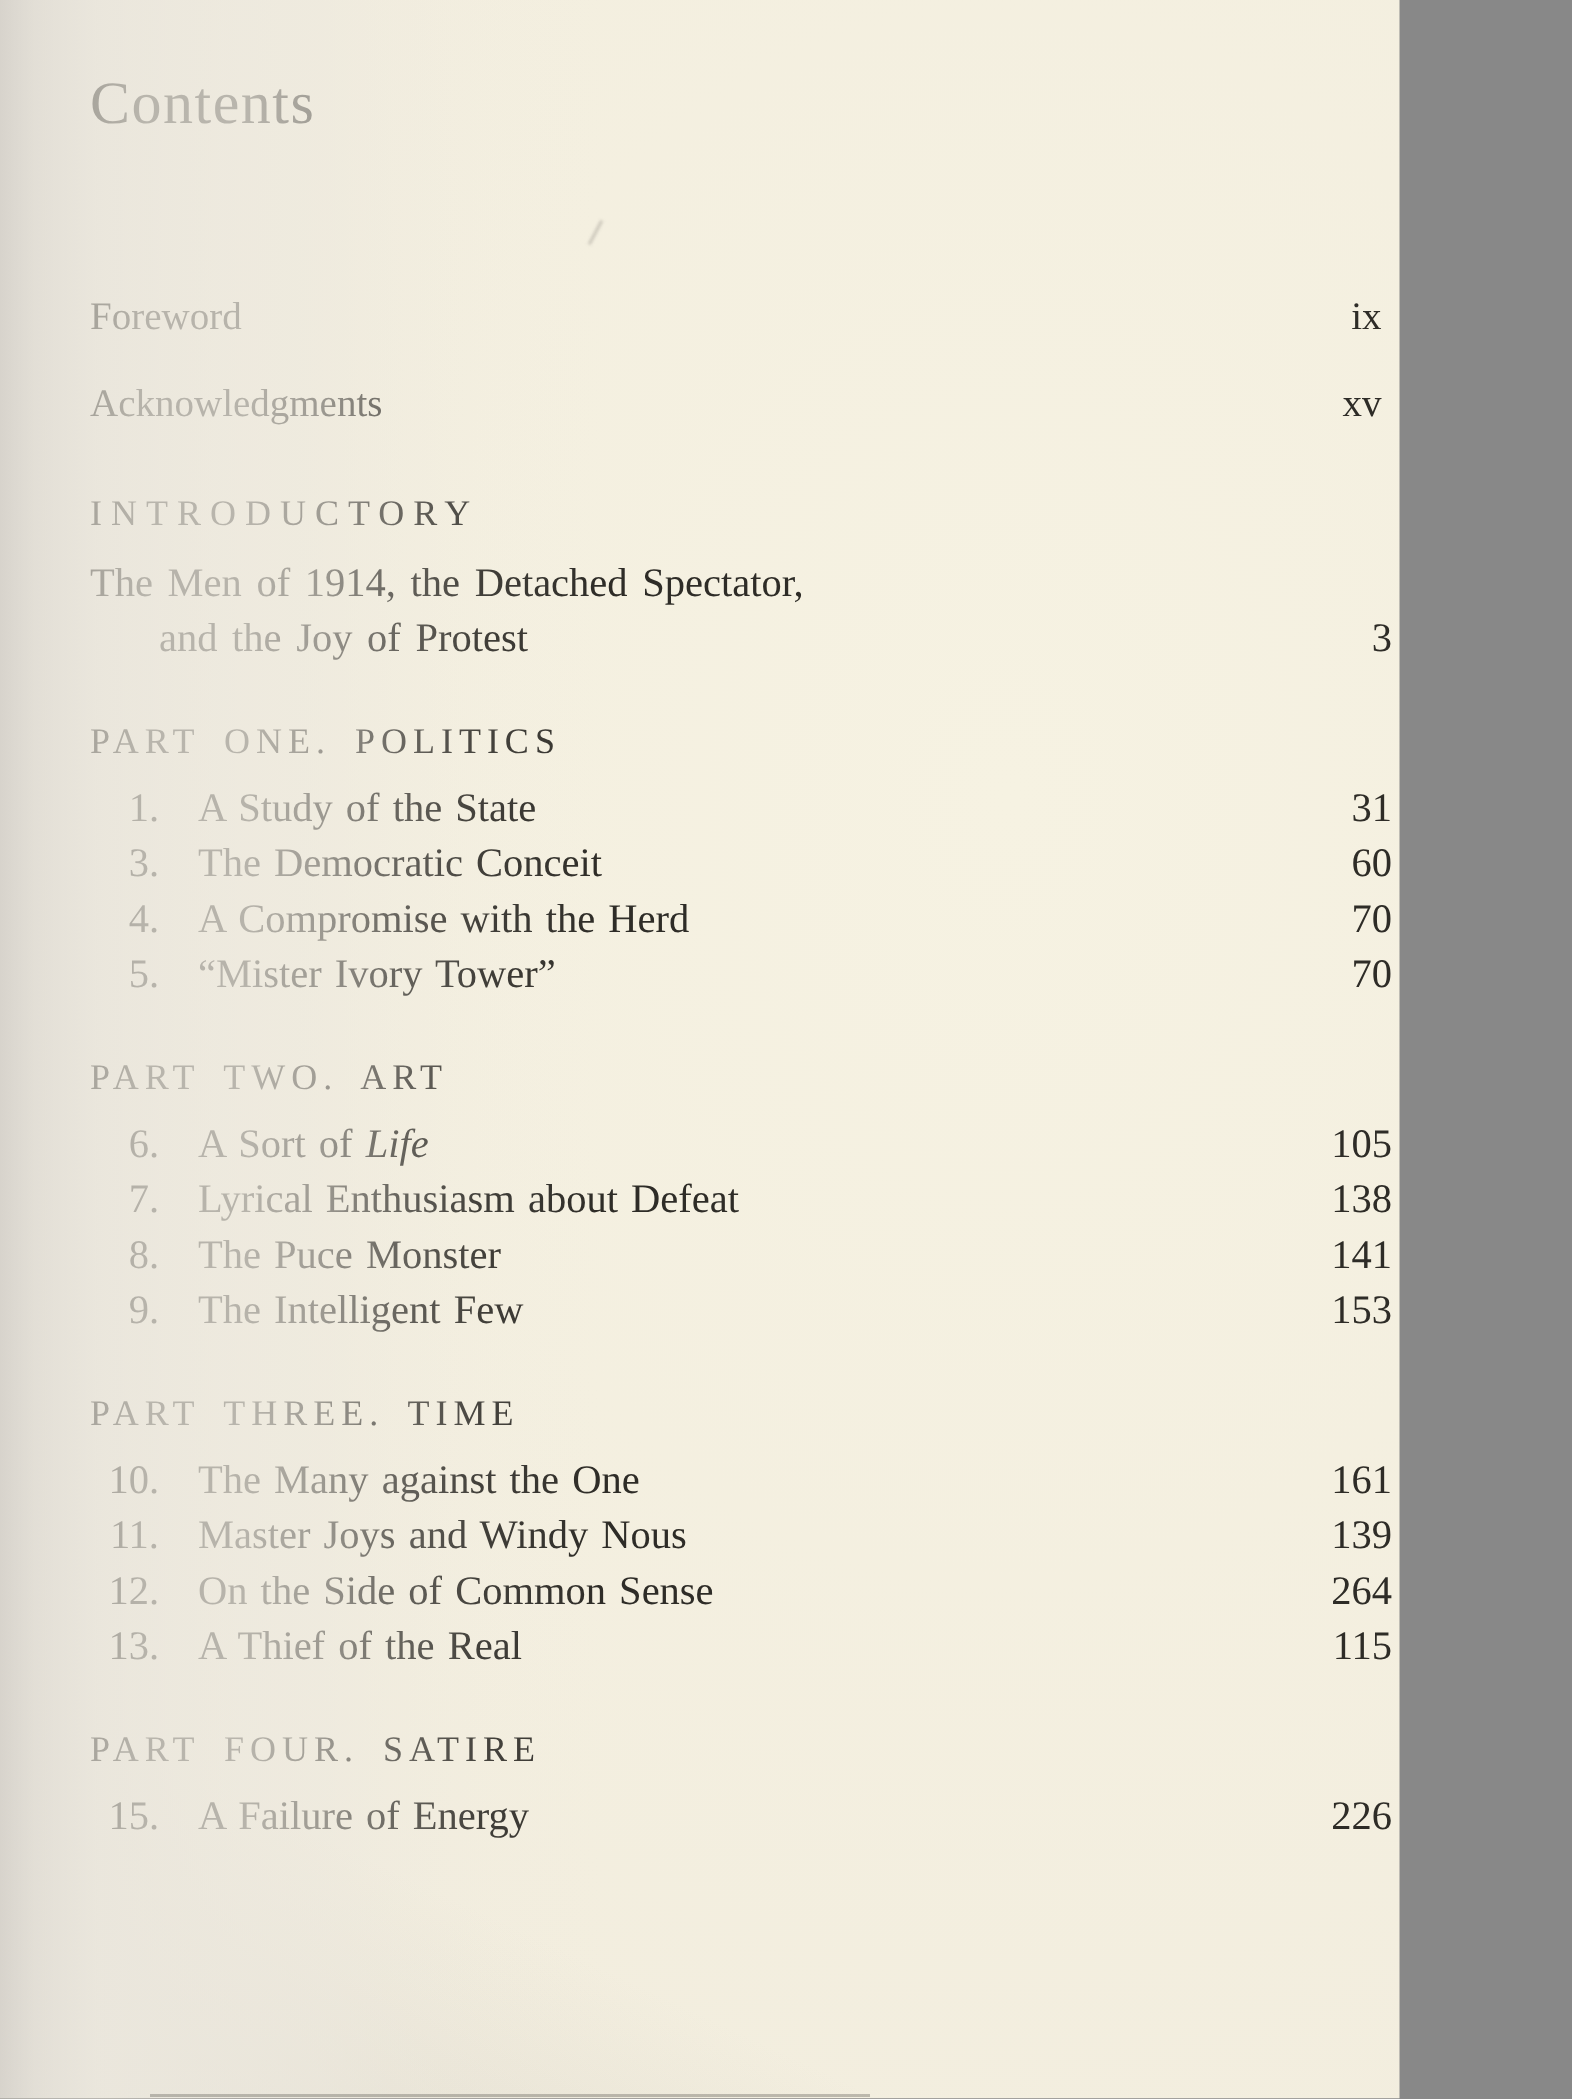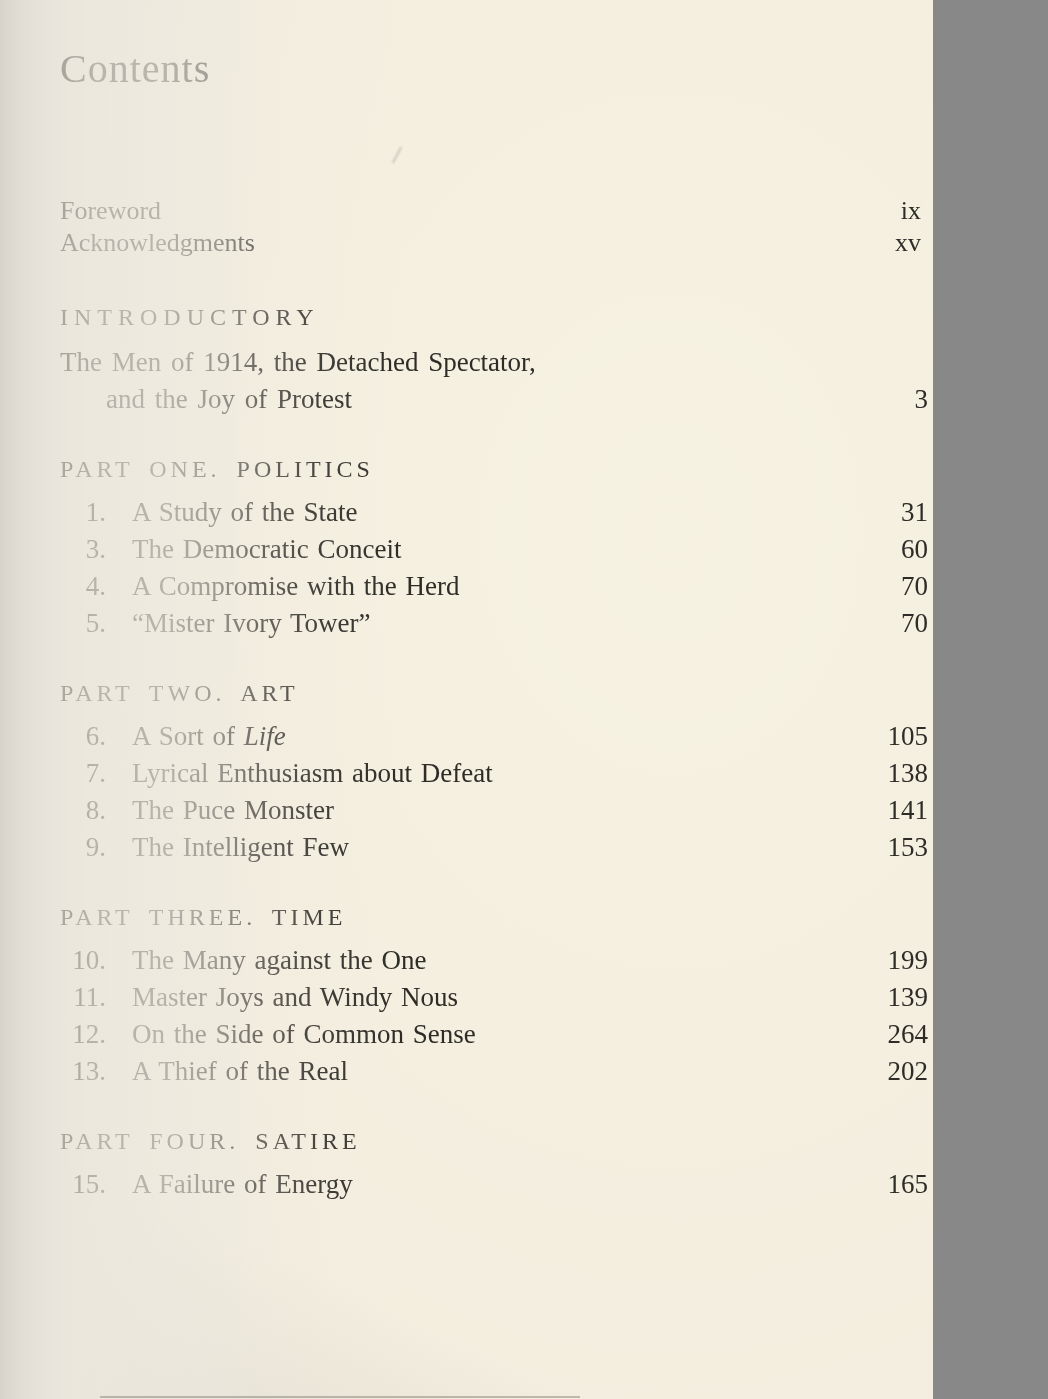--- a/index.html
+++ b/index.html
@@ -34,21 +34,21 @@
     color: #34322d;
   }
   .front-matter { margin-top: 104px; }
   .fm-row {
     display: flex;
     align-items: baseline;
     font-size: 26px;
     line-height: 30px;
     word-spacing: 2px;
   }
-  .fm-row + .fm-row { margin-top: 2px; }
+  .fm-row + .fm-row { margin-top: 28px; }
   .section { margin-top: 44px; }
   .part-section { margin-top: 36px; }
   .part-heading {
     font-size: 24px;
     letter-spacing: 4px;
     line-height: 30px;
     word-spacing: 6px;
     color: #33312c;
   }
   .intro-heading { letter-spacing: 6px; }
@@ -215,47 +215,47 @@
         </div>
       </div>
     </div>
 
     <div class="part-section">
       <div class="part-heading">PART THREE. TIME</div>
       <div class="chapters">
         <div class="ch-row">
           <span class="ch-num">10.</span>
           <span class="ch-title"><span>The Many against the One</span><em></em></span>
-          <span class="pg">199</span>
+          <span class="pg">161</span>
         </div>
         <div class="ch-row">
           <span class="ch-num">11.</span>
           <span class="ch-title"><span>Master Joys and Windy Nous</span><em></em></span>
           <span class="pg">139</span>
         </div>
         <div class="ch-row">
           <span class="ch-num">12.</span>
           <span class="ch-title"><span>On the Side of Common Sense</span><em></em></span>
           <span class="pg">264</span>
         </div>
         <div class="ch-row">
           <span class="ch-num">13.</span>
           <span class="ch-title"><span>A Thief of the Real</span><em></em></span>
-          <span class="pg">202</span>
+          <span class="pg">115</span>
         </div>
       </div>
     </div>
 
     <div class="part-section">
       <div class="part-heading">PART FOUR. SATIRE</div>
       <div class="chapters">
         <div class="ch-row">
           <span class="ch-num">15.</span>
           <span class="ch-title"><span>A Failure of Energy</span><em></em></span>
-          <span class="pg">165</span>
+          <span class="pg">226</span>
         </div>
       </div>
     </div>
 
   </div>
 
   <div class="fade-overlay"></div>
   <div class="smudge-right"></div>
   <div class="speck-top-right"></div>
   <div class="crease-mark"></div>

